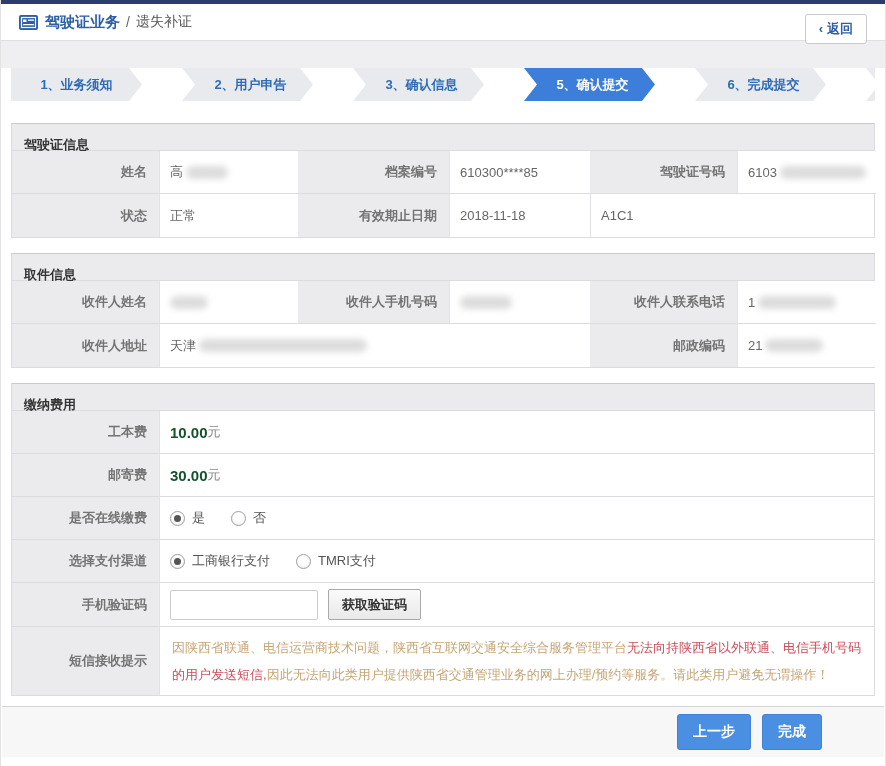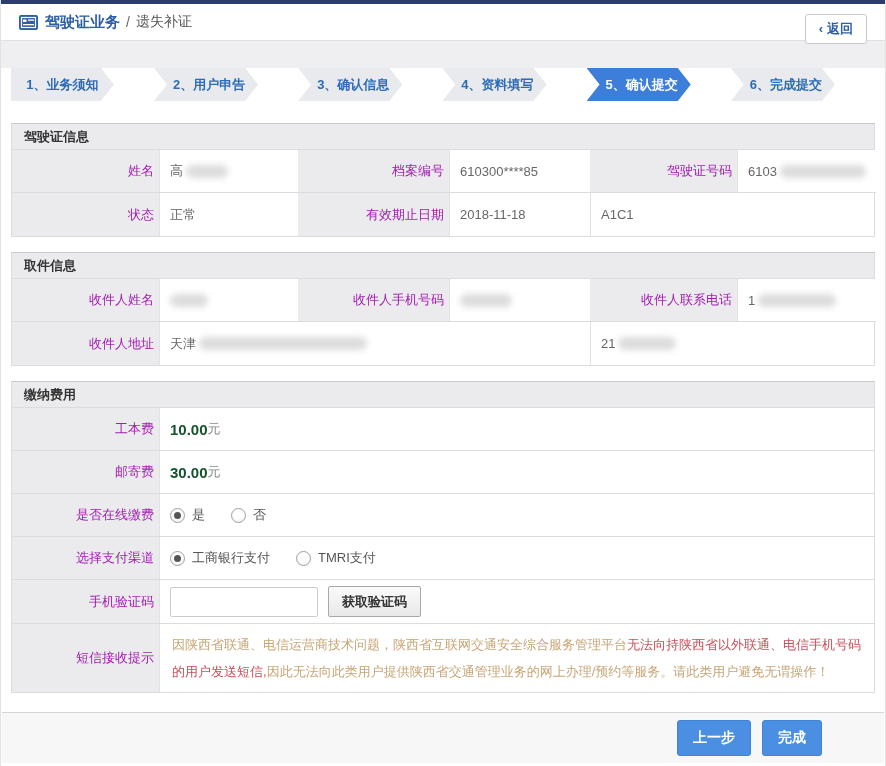--- a/index.html
+++ b/index.html
@@ -34,29 +34,29 @@
           cursor:pointer; }
   .step:first-child { clip-path:polygon(0 0, calc(100% - 13px) 0, 100% 50%, calc(100% - 13px) 100%, 0 100%); }
   .step + .step { margin-left:-8px; padding-left:6px; }
   .step.active { background:#3d7edb; color:#fff; }
   .step-filler { flex:1; margin-left:-8px; background:#e9eaee;
           clip-path:polygon(0 0, 100% 0, 100% 100%, 0 100%, 13px 50%); }
 
   
   .main { padding:22px 10px 0; }
   .section { margin-bottom:15px; border:1px solid #dcdce0; border-top:1px solid #c9c9ce; }
-  .sec-hdr { background:#ebebee; padding:5px 12px; font-size:13px; font-weight:bold; color:#333;
+  .sec-hdr { background:#ebebee; padding:13px 12px; font-size:13px; font-weight:bold; color:#333;
              border-bottom:1px solid #dcdce0; height:26px; line-height:16px; }
 
   .info-grid { display:grid; grid-template-columns:147px 139px 151px 141px 147px 139px; }
   .fee-grid  { display:grid; grid-template-columns:147px 1fr; }
   .cell { font-size:13px; border-bottom:1px solid #dcdce0; min-height:43px; display:flex; align-items:center; }
   .row-last .cell, .cell.last { border-bottom:none; }
-  .lbl { background:#ebebee; justify-content:flex-end; text-align:right; padding:6px 5px;
-         font-weight:normal; color:#a21caf; }
+  .lbl { background:#ebebee; justify-content:flex-end; text-align:right; padding:6px 12px;
+         font-weight:bold; color:#737373; }
   .val { background:#fff; padding:6px 10px; color:#666; border-left:1px solid #e2e2e6; }
   .span3 { grid-column:span 3; }
 
   .blob { display:inline-block; height:13px; border-radius:7px; background:#dcdcdc;
           filter:blur(3px); vertical-align:-2px; margin-left:3px; }
 
   .fee-amount { font-size:15px; font-weight:bold; color:#14532d; }
   .fee-unit { font-size:13px; color:#888; }
 
   .radio { display:inline-flex; align-items:center; margin-right:26px; cursor:pointer; }
@@ -71,21 +71,21 @@
                font-size:13px; color:#333; font-family:inherit; }
   .sms-btn { margin-left:10px; height:31px; padding:6px 13px; font-size:13px; font-weight:bold; color:#333;
              background:linear-gradient(#fafafa,#e9e9e9); border:1px solid #a9a9a9; border-radius:2px;
              cursor:pointer; font-family:inherit; }
 
   .notice { line-height:27px; padding:7px 12px; font-size:13px; }
   .notice .tan { color:#c6a575; }
   .notice .red { color:#c94f5a; }
 
   
-  .footer-band { position:absolute; left:1px; right:1px; bottom:3px; height:51px; background:#f7f7f8;
+  .footer-band { position:absolute; left:1px; right:1px; bottom:9px; height:51px; background:#f7f7f8;
                  border-top:1px solid #d6d6d6; display:flex; align-items:center; justify-content:flex-end;
                  padding-right:62px; gap:11px; }
   .btn-blue { background:#4a8fe2; border:1px solid #3f82d6; border-radius:3px; color:#fff;
               font-size:14px; font-weight:bold; padding:8px 15px; cursor:pointer; font-family:inherit; }
 </style>
 </head>
 <body>
 
 <div class="page">
   <div class="topbar"></div>
@@ -105,21 +105,20 @@
     <span class="crumb-cur">遗失补证</span>
     <button class="back-btn"><span class="back-chevron">‹</span><span>返回</span></button>
   </header>
 
   <div class="hdr-gap"></div>
 
   <nav class="steps">
     <div class="step"><span>1、业务须知</span></div>
     <div class="step"><span>2、用户申告</span></div>
     <div class="step"><span>3、确认信息</span></div>
-    <div class="step"><span>4、资料填写</span></div>
     <div class="step active"><span>5、确认提交</span></div>
     <div class="step"><span>6、完成提交</span></div>
     <div class="step-filler"></div>
   </nav>
 
   <main class="main">
 
     <section class="section">
       <div class="sec-hdr">驾驶证信息</div>
       <div class="info-grid">
@@ -167,20 +166,21 @@
         <div class="cell val">
             <span>1</span>
             <span class="blob" style="width:78px"></span>
           </div>
 
         <div class="cell lbl last">收件人地址</div>
         <div class="cell val span3 last">
             <span>天津</span>
             <span class="blob" style="width:168px"></span>
           </div>
+        <div class="cell lbl last">邮政编码</div>
         <div class="cell val last">
             <span>21</span>
             <span class="blob" style="width:58px"></span>
           </div>
       </div>
     </section>
 
     <section class="section">
       <div class="sec-hdr">缴纳费用</div>
       <div class="fee-grid">

